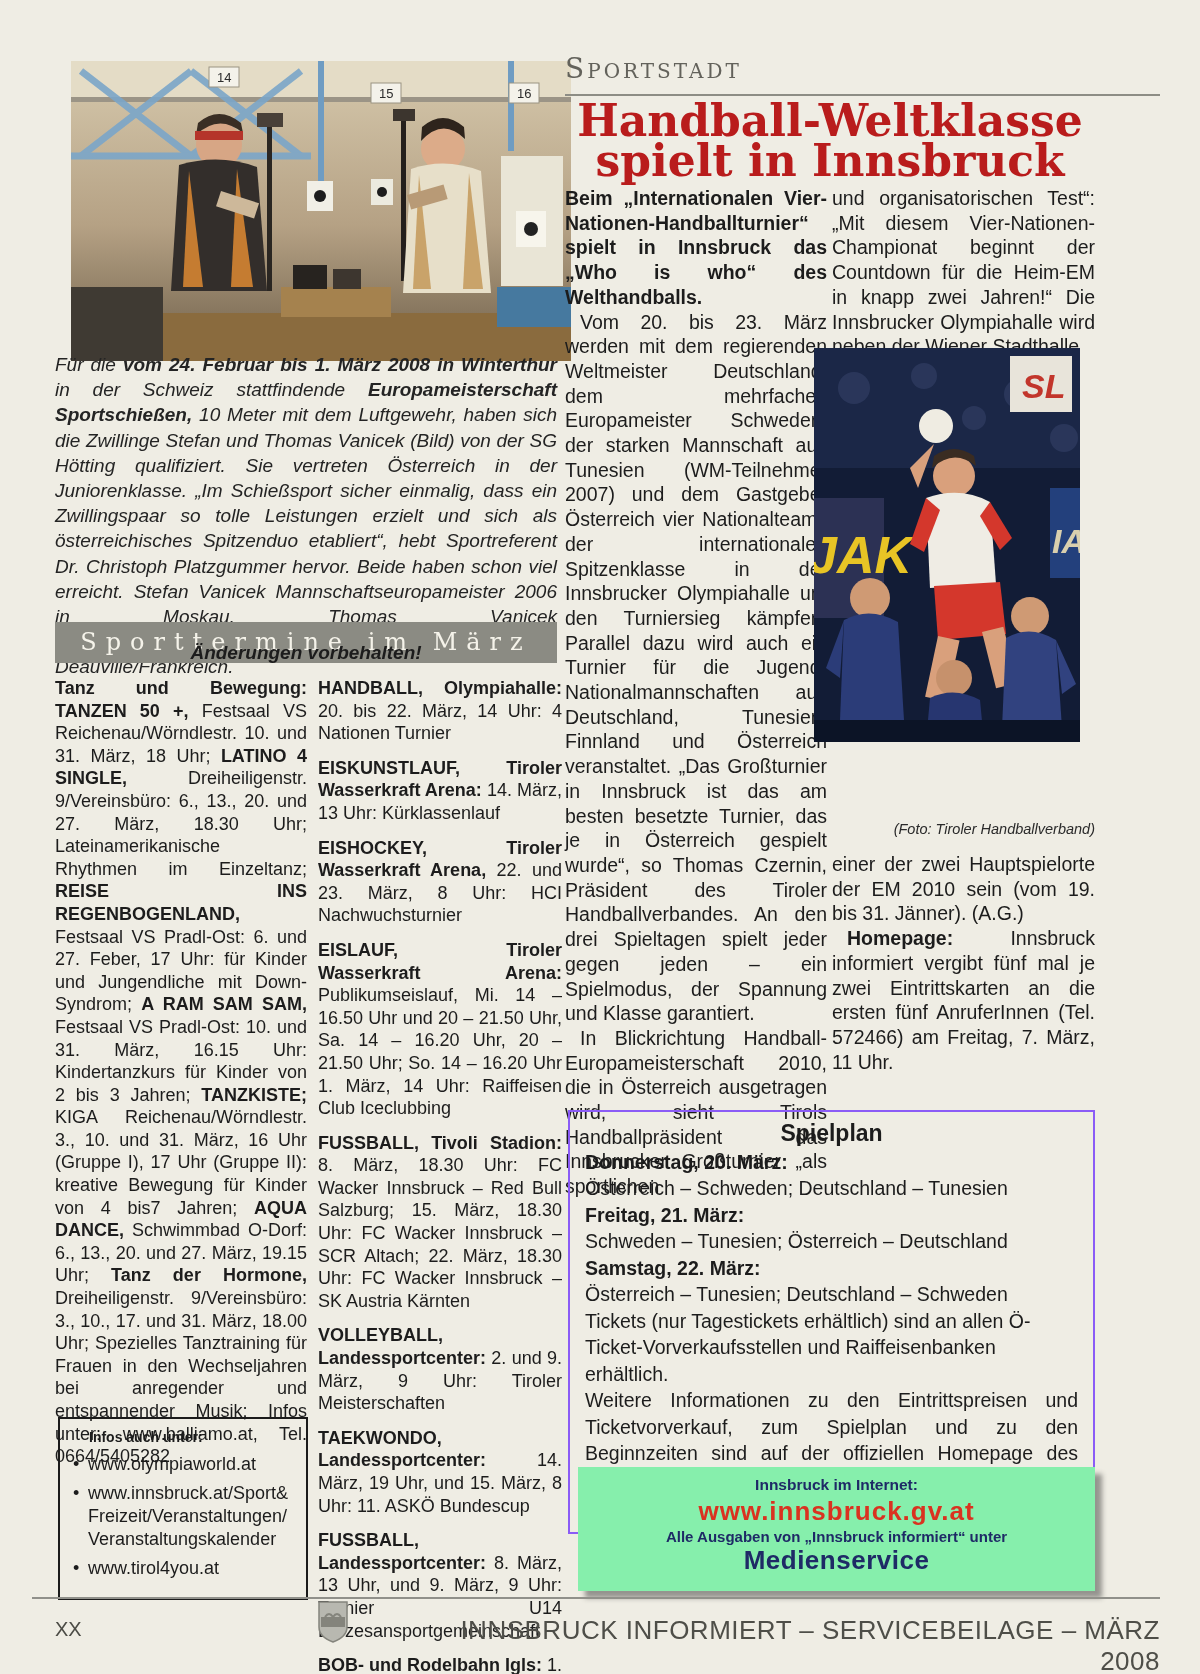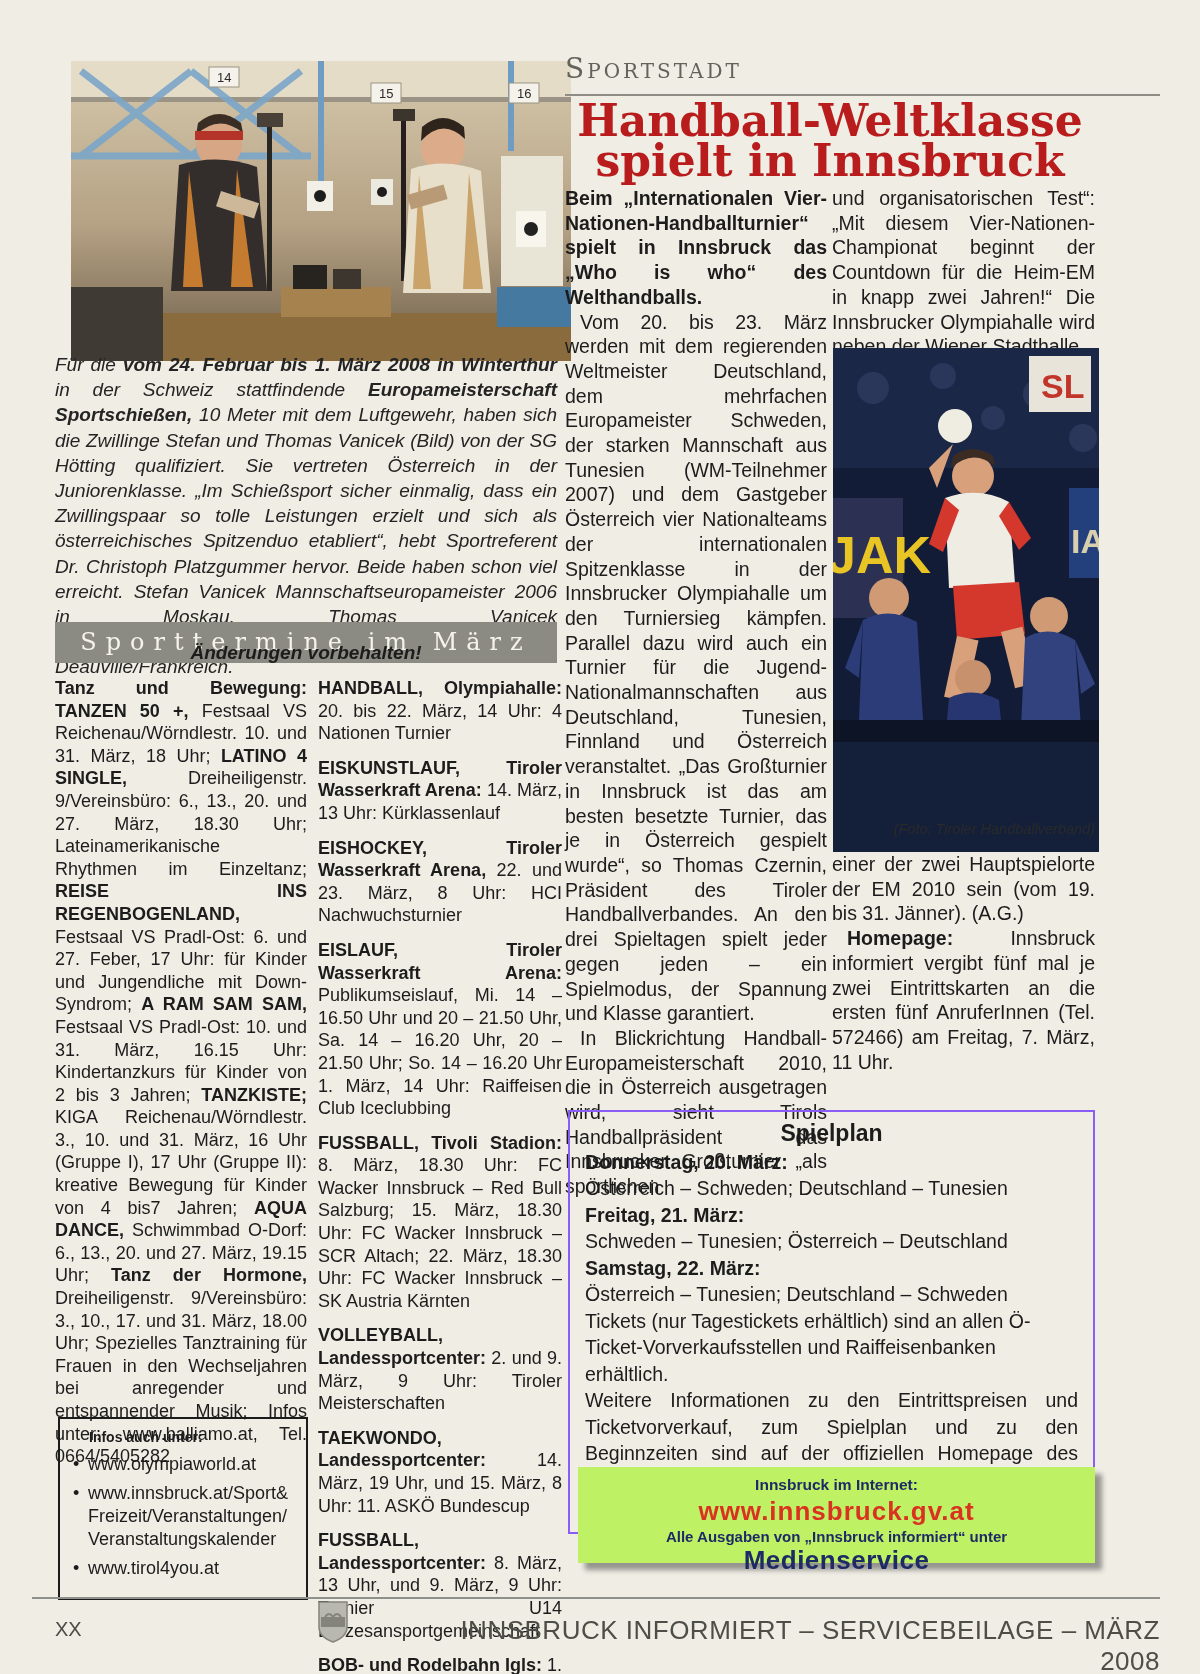--- a/index.html
+++ b/index.html
@@ -43,36 +43,36 @@
             font-family:"DejaVu Serif",serif;font-weight:bold;color:#b91c1c;
             font-size:44px;line-height:40px;margin:0;}
 
   .acol{font-size:19.5px;line-height:24.7px;}
   .acol p{margin:0;}
   .acol1{left:565px;top:186px;width:262px;}
   .acol2-top{left:832px;top:186px;width:263px;}
   .indent{text-indent:15px;}
   .lede{font-weight:bold;}
 
-  .hb-photo{left:833px;top:348px;width:266px;height:504px;background:#141f3a;}
+  .hb-photo{left:814px;top:348px;width:266px;height:394px;background:#141f3a;font-style:italic;}
   .hb-caption{left:829px;top:750px;width:266px;font-style:italic;font-size:18px;
               line-height:23px;margin:0;color:#242424;}
   .hb-credit{left:829px;top:821px;width:266px;font-style:italic;font-size:14.5px;
              text-align:right;margin:0;color:#2a2a2a;}
   .acol2-bot{left:832px;top:852px;width:263px;}
   .acol2-bot p{margin:0;}
 
   .spielplan{left:568px;top:1110px;width:527px;border:2px solid #8b5cf6;
              padding:8px 15px 12px 15px;box-sizing:border-box;font-size:19.5px;
              line-height:26.5px;}
   .spielplan h2{margin:0 0 2px 0;text-align:center;font-size:23px;}
   .spielplan .day{font-weight:bold;margin:0;}
   .spielplan p{margin:0;}
 
-  .inet-box{left:578px;top:1467px;width:517px;height:96px;background:#bef264;
+  .inet-box{left:578px;top:1467px;width:517px;height:124px;background:#86efac;
             box-shadow:7px 7px 5px rgba(40,40,40,0.45);text-align:center;
             padding-top:9px;box-sizing:border-box;}
   .inet-label{margin:0;font-weight:bold;font-size:15.5px;color:#1e2a66;}
   .inet-url{margin:2px 0 0 0;font-weight:bold;font-size:26px;color:#da3220;letter-spacing:1px;}
   .inet-line{margin:1px 0 0 0;font-weight:bold;font-size:15px;color:#1e2a66;}
   .inet-line .medsvc{font-size:26px;letter-spacing:0.5px;}
 
   .footer-rule{left:32px;top:1597px;width:1128px;height:2px;background:#90908a;}
   .pageno{left:55px;top:1618px;font-size:20px;color:#4c4c46;}
   .crest{left:318px;top:1601px;}

